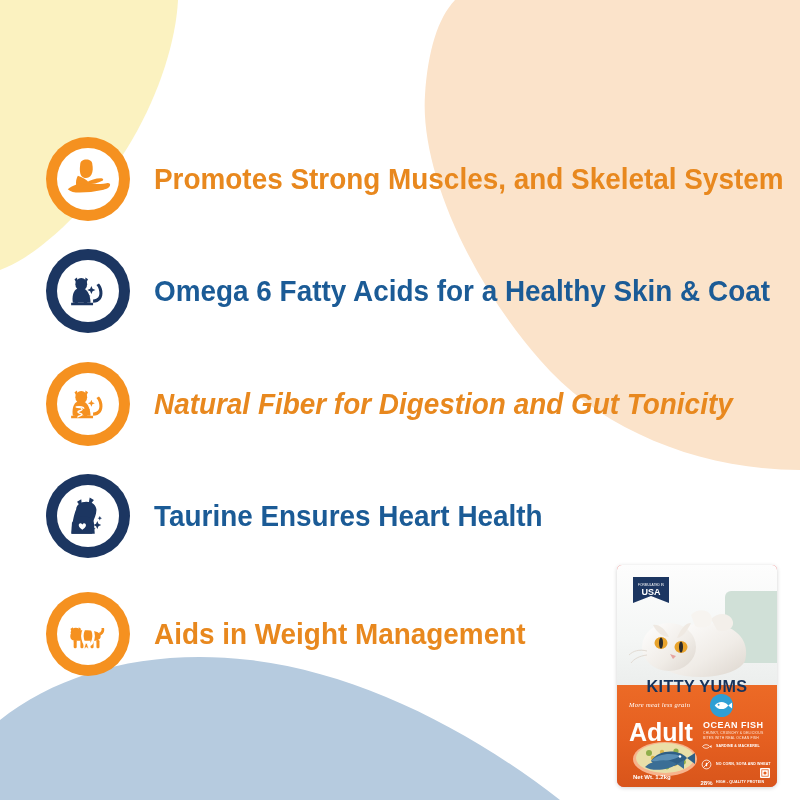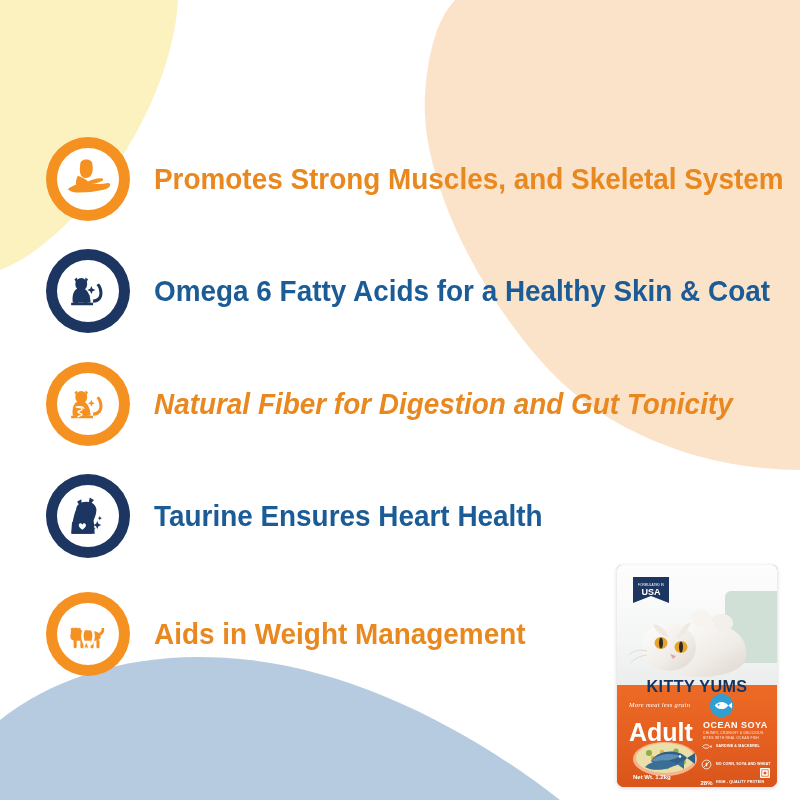--- a/index.html
+++ b/index.html
@@ -384,21 +384,21 @@
       <div class="tagline">More meat less grain</div>
       <div class="adult">Adult</div>
 
       <svg class="fish-logo" viewBox="0 0 26 26">
         <circle cx="13" cy="13" r="12" fill="#2f9fd4"></circle>
         <path d="M6,13 C9,8 17,8 20,13 C17,18 9,18 6,13 Z" fill="#ffffff"></path>
         <path d="M20,13 l4,-3 l0,6 z" fill="#ffffff"></path>
         <circle cx="10" cy="12.3" r="1" fill="#2f9fd4"></circle>
       </svg>
 
-      <div class="variant">OCEAN SOYA</div>
+      <div class="variant">OCEAN FISH</div>
       <div class="variant-sub">CHUNKY, CRUNCHY &amp; DELICIOUS BITES WITH REAL OCEAN FISH</div>
 
       <svg class="bowl" viewBox="0 0 68 40">
         <ellipse cx="34" cy="22" rx="32" ry="17" fill="#f7b38c"></ellipse>
         <ellipse cx="34" cy="21" rx="29" ry="15" fill="#e9dfa8"></ellipse>
         <g fill="#8fae4a">
           <circle cx="18" cy="16" r="3"></circle>
             <circle cx="26" cy="25" r="3"></circle>
           <circle cx="45" cy="14" r="2.6"></circle>
             <circle cx="52" cy="25" r="2.8"></circle>

